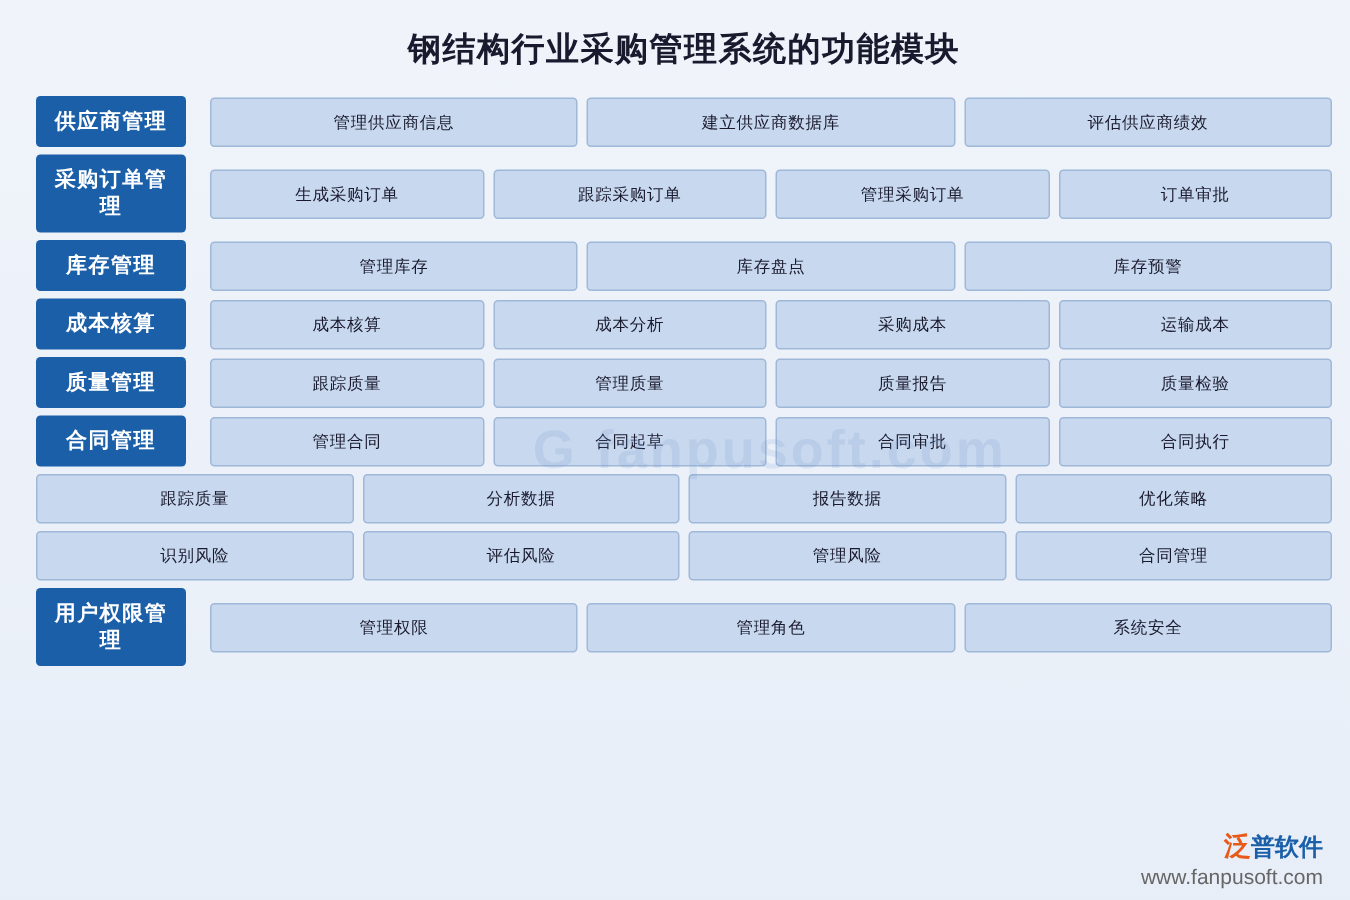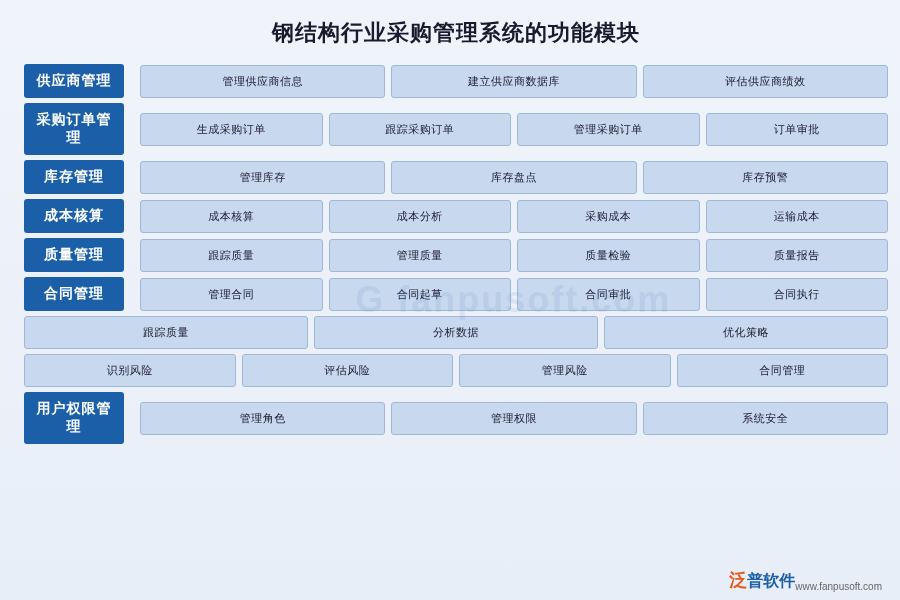--- a/index.html
+++ b/index.html
@@ -71,35 +71,35 @@
       font-weight: bold;
       white-space: nowrap;
       pointer-events: none;
       letter-spacing: 2px;
     }
     .logo-area {
       position: absolute;
       bottom: 8px;
       right: 18px;
       display: flex;
+      flex-direction: column;
       align-items: flex-end;
     }
     .logo-brand {
       font-size: 16px;
       color: #1a5fa8;
       font-weight: bold;
     }
     .logo-brand .brand-icon {
       color: #e85a1a;
       font-size: 18px;
     }
     .logo-url {
-      font-size: 10px;
+      font-size: 14px;
       color: #666;
-      margin-top: 48px;
     }
   </style>
 </head>
 <body>
 
 <div class="page-wrapper">
   <div class="page-title">钢结构行业采购管理系统的功能模块</div>
 
   <div class="watermark">G fanpusoft.com</div>
 
@@ -136,53 +136,54 @@
           <div class="item-cell">成本分析</div>
           <div class="item-cell">采购成本</div>
           <div class="item-cell">运输成本</div>
         </div>
       </div>
       <div class="module-row">
         <div class="category-cell">质量管理</div>
         <div class="items-group">
           <div class="item-cell">跟踪质量</div>
           <div class="item-cell">管理质量</div>
+          <div class="item-cell">质量报告</div>
           <div class="item-cell">质量检验</div>
-          <div class="item-cell">质量报告</div>
         </div>
       </div>
       <div class="module-row">
         <div class="category-cell">合同管理</div>
         <div class="items-group">
           <div class="item-cell">管理合同</div>
           <div class="item-cell">合同起草</div>
           <div class="item-cell">合同审批</div>
           <div class="item-cell">合同执行</div>
         </div>
       </div>
       <div class="module-row">
         <div class="items-group">
           <div class="item-cell">跟踪质量</div>
           <div class="item-cell">分析数据</div>
+          <div class="item-cell">报告数据</div>
           <div class="item-cell">优化策略</div>
         </div>
       </div>
       <div class="module-row">
         <div class="items-group">
           <div class="item-cell">识别风险</div>
           <div class="item-cell">评估风险</div>
           <div class="item-cell">管理风险</div>
           <div class="item-cell">合同管理</div>
         </div>
       </div>
       <div class="module-row">
         <div class="category-cell">用户权限管理</div>
         <div class="items-group">
+          <div class="item-cell">管理权限</div>
           <div class="item-cell">管理角色</div>
-          <div class="item-cell">管理权限</div>
           <div class="item-cell">系统安全</div>
         </div>
       </div>
     </div>
 
   <div class="logo-area">
     <div class="logo-brand">
       <span class="brand-icon">泛</span><span>普软件</span>
     </div>
     <div class="logo-url">www.fanpusoft.com</div>

